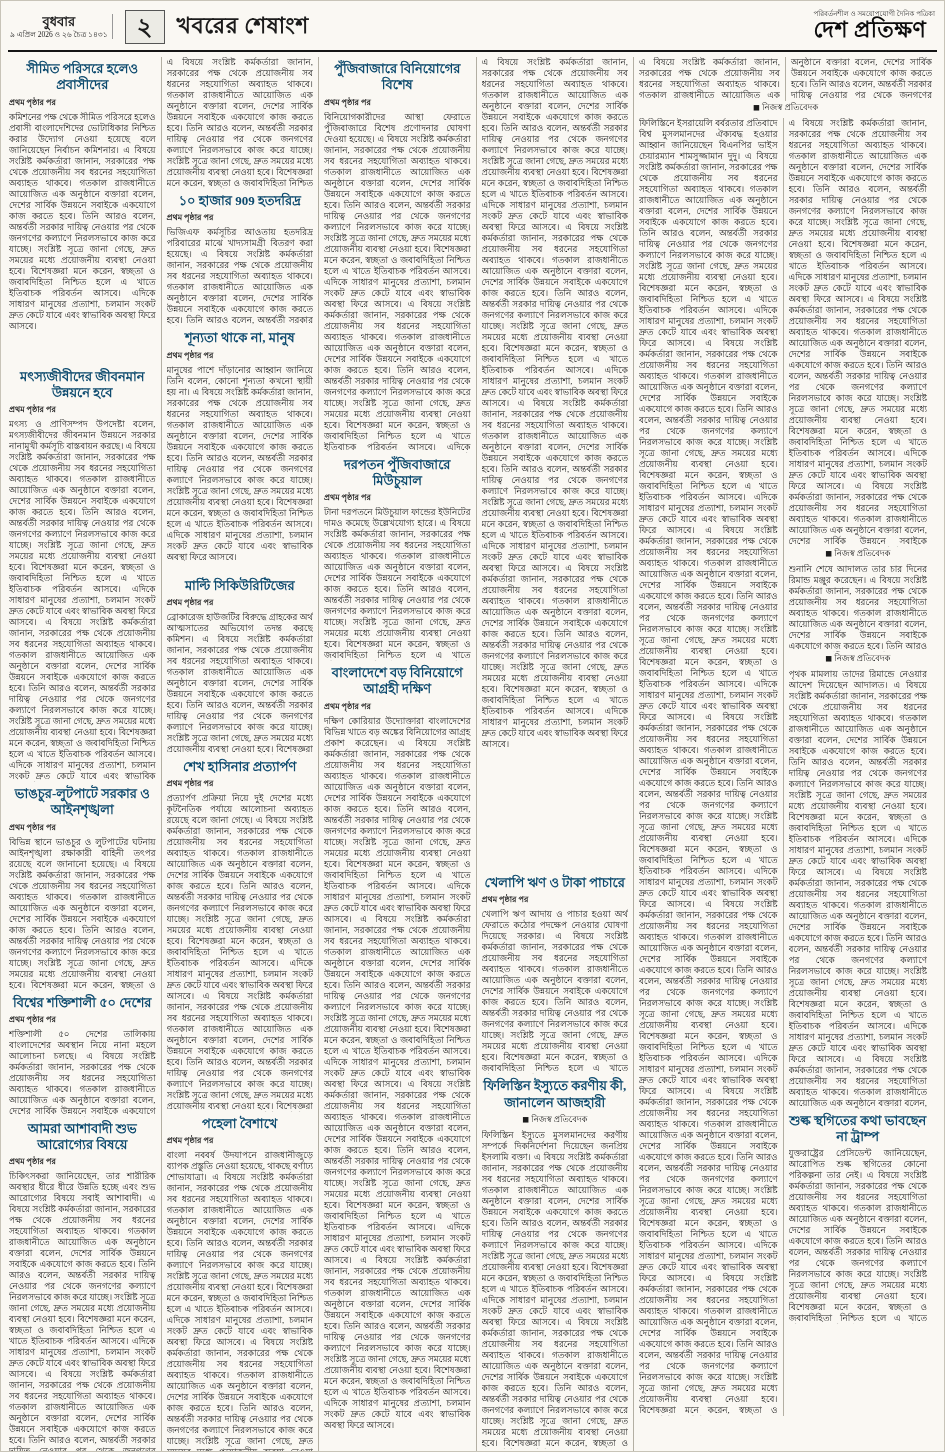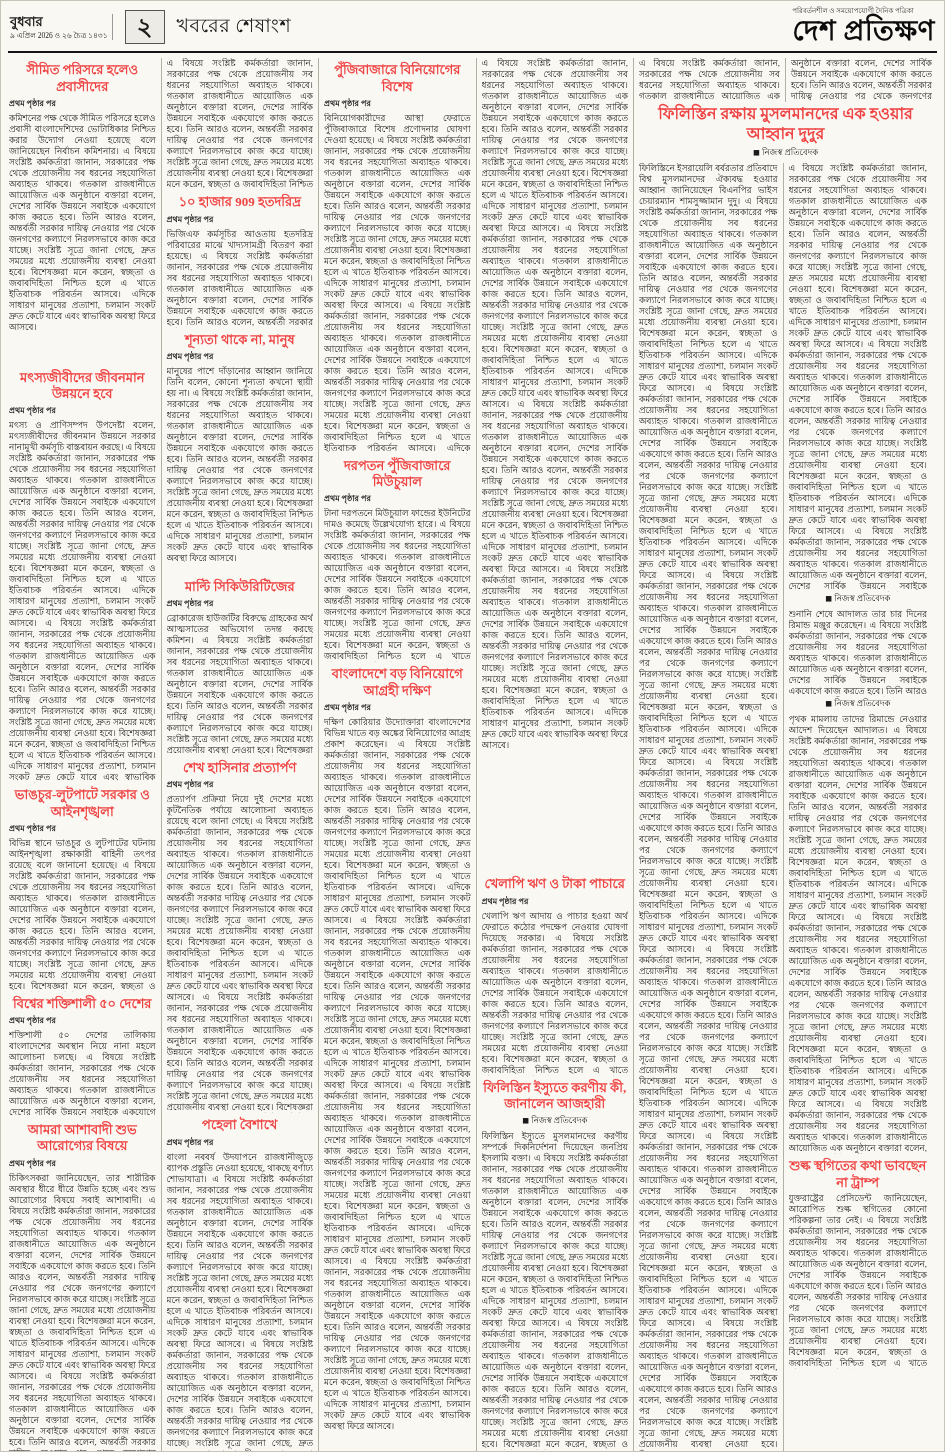--- a/index.html
+++ b/index.html
@@ -1,35 +1,35 @@
 <!DOCTYPE html>
 <html><head>
 <meta charset="utf-8">
 <style>
   *{box-sizing:border-box;margin:0;padding:0}
   html,body{background:#dedbd2}
   body{width:945px;height:1452px;font-family:"Liberation Serif","DejaVu Serif",serif;color:#1b1b1b}
   .page{width:945px;height:1452px;background:#faf8f3;padding:5px 7px 0;overflow:hidden;display:flex;flex-direction:column;border:1px solid #c8c4b8}
   
   .header{display:flex;align-items:center;gap:12px;border-bottom:2px solid #151515;padding:2px 2px 5px;flex:0 0 auto}
-  .dateblock{line-height:1.25;border-right:1px solid #999;padding-right:4px}
+  .dateblock{text-align:center;line-height:1.25;border-right:1px solid #999;padding-right:4px}
   .day{font-weight:bold;font-size:13px}
   .dateline{font-size:7.5px;white-space:nowrap}
   .pagebadge{width:40px;height:34px;border:1px solid #555;background:#ecebe5;display:flex;align-items:center;justify-content:center;font-size:24px;font-weight:bold;line-height:1}
-  .section-title{font-size:19px;font-weight:normal;letter-spacing:.5px}
+  .section-title{font-size:22px;font-weight:bold;letter-spacing:.5px}
   .masthead-wrap{margin-left:auto;text-align:left;line-height:1.1}
   .tagline{font-size:7px;color:#333}
-  .masthead{font-size:28px;font-weight:bold;letter-spacing:.5px;color:#0c0c0c}
+  .masthead{font-size:22px;font-weight:bold;letter-spacing:.5px;color:#0c0c0c}
   
   .cols{flex:1 1 auto;display:flex;margin-top:5px;overflow:hidden}
   .col{flex:1 1 0;padding:0 5px;overflow:hidden;min-width:0}
   .col:first-child{padding-left:1px}
   .col + .col{border-left:1px solid #b3afa3}
   .col.w2{flex:2 1 0}
-  .headline{font-weight:bold;text-align:center;font-size:13px;line-height:1.25;margin:4px 0 2px;color:#ef4444}
+  .headline{font-weight:bold;text-align:center;font-size:13px;line-height:1.25;margin:4px 0 2px;color:#0c4a6e}
   .headline.lg{font-size:16px;line-height:1.25;margin-top:2px}
   .kicker{font-size:8px;font-weight:bold;text-align:left;margin:0 0 3px}
   .byline{font-size:8.5px;font-weight:normal;text-align:center;margin:0 0 3px}
   .body{font-size:8.8px;line-height:11px;text-align:justify;overflow:hidden;word-break:break-word;color:#222}
   .body.two{column-count:2;column-gap:11px;column-rule:1px solid #b3afa3}
   .row{display:flex;overflow:hidden}
   .subcol{flex:1 1 0;padding:0 5px;overflow:hidden;min-width:0}
   .subcol:first-child{padding-left:0}
   .subcol + .subcol{border-left:1px solid #b3afa3}
 </style>
@@ -102,21 +102,20 @@
         <div class="body" style="height: 814px;">এ বিষয়ে সংশ্লিষ্ট কর্মকর্তারা জানান, সরকারের পক্ষ থেকে প্রয়োজনীয় সব ধরনের সহযোগিতা অব্যাহত থাকবে। গতকাল রাজধানীতে আয়োজিত এক অনুষ্ঠানে বক্তারা বলেন, দেশের সার্বিক উন্নয়নে সবাইকে একযোগে কাজ করতে হবে। তিনি আরও বলেন, অন্তর্বর্তী সরকার দায়িত্ব নেওয়ার পর থেকে জনগণের কল্যাণে নিরলসভাবে কাজ করে যাচ্ছে। সংশ্লিষ্ট সূত্রে জানা গেছে, দ্রুত সময়ের মধ্যে প্রয়োজনীয় ব্যবস্থা নেওয়া হবে। বিশেষজ্ঞরা মনে করেন, স্বচ্ছতা ও জবাবদিহিতা নিশ্চিত হলে এ খাতে ইতিবাচক পরিবর্তন আসবে। এদিকে সাধারণ মানুষের প্রত্যাশা, চলমান সংকট দ্রুত কেটে যাবে এবং স্বাভাবিক অবস্থা ফিরে আসবে। এ বিষয়ে সংশ্লিষ্ট কর্মকর্তারা জানান, সরকারের পক্ষ থেকে প্রয়োজনীয় সব ধরনের সহযোগিতা অব্যাহত থাকবে। গতকাল রাজধানীতে আয়োজিত এক অনুষ্ঠানে বক্তারা বলেন, দেশের সার্বিক উন্নয়নে সবাইকে একযোগে কাজ করতে হবে। তিনি আরও বলেন, অন্তর্বর্তী সরকার দায়িত্ব নেওয়ার পর থেকে জনগণের কল্যাণে নিরলসভাবে কাজ করে যাচ্ছে। সংশ্লিষ্ট সূত্রে জানা গেছে, দ্রুত সময়ের মধ্যে প্রয়োজনীয় ব্যবস্থা নেওয়া হবে। বিশেষজ্ঞরা মনে করেন, স্বচ্ছতা ও জবাবদিহিতা নিশ্চিত হলে এ খাতে ইতিবাচক পরিবর্তন আসবে। এদিকে সাধারণ মানুষের প্রত্যাশা, চলমান সংকট দ্রুত কেটে যাবে এবং স্বাভাবিক অবস্থা ফিরে আসবে। এ বিষয়ে সংশ্লিষ্ট কর্মকর্তারা জানান, সরকারের পক্ষ থেকে প্রয়োজনীয় সব ধরনের সহযোগিতা অব্যাহত থাকবে। গতকাল রাজধানীতে আয়োজিত এক অনুষ্ঠানে বক্তারা বলেন, দেশের সার্বিক উন্নয়নে সবাইকে একযোগে কাজ করতে হবে। তিনি আরও বলেন, অন্তর্বর্তী সরকার দায়িত্ব নেওয়ার পর থেকে জনগণের কল্যাণে নিরলসভাবে কাজ করে যাচ্ছে। সংশ্লিষ্ট সূত্রে জানা গেছে, দ্রুত সময়ের মধ্যে প্রয়োজনীয় ব্যবস্থা নেওয়া হবে। বিশেষজ্ঞরা মনে করেন, স্বচ্ছতা ও জবাবদিহিতা নিশ্চিত হলে এ খাতে ইতিবাচক পরিবর্তন আসবে। এদিকে সাধারণ মানুষের প্রত্যাশা, চলমান সংকট দ্রুত কেটে যাবে এবং স্বাভাবিক অবস্থা ফিরে আসবে। এ বিষয়ে সংশ্লিষ্ট কর্মকর্তারা জানান, সরকারের পক্ষ থেকে প্রয়োজনীয় সব ধরনের সহযোগিতা অব্যাহত থাকবে। গতকাল রাজধানীতে আয়োজিত এক অনুষ্ঠানে বক্তারা বলেন, দেশের সার্বিক উন্নয়নে সবাইকে একযোগে কাজ করতে হবে। তিনি আরও বলেন, অন্তর্বর্তী সরকার দায়িত্ব নেওয়ার পর থেকে জনগণের কল্যাণে নিরলসভাবে কাজ করে যাচ্ছে। সংশ্লিষ্ট সূত্রে জানা গেছে, দ্রুত সময়ের মধ্যে প্রয়োজনীয় ব্যবস্থা নেওয়া হবে। বিশেষজ্ঞরা মনে করেন, স্বচ্ছতা ও জবাবদিহিতা নিশ্চিত হলে এ খাতে ইতিবাচক পরিবর্তন আসবে। এদিকে সাধারণ মানুষের প্রত্যাশা, চলমান সংকট দ্রুত কেটে যাবে এবং স্বাভাবিক অবস্থা ফিরে আসবে। </div>
         <div class="headline">খেলাপি ঋণ ও টাকা পাচারে</div>
         <div class="kicker">প্রথম পৃষ্ঠার পর</div>
         <div class="body" style="height: 165px;">খেলাপি ঋণ আদায় ও পাচার হওয়া অর্থ ফেরাতে কঠোর পদক্ষেপ নেওয়ার ঘোষণা দিয়েছে সরকার। এ বিষয়ে সংশ্লিষ্ট কর্মকর্তারা জানান, সরকারের পক্ষ থেকে প্রয়োজনীয় সব ধরনের সহযোগিতা অব্যাহত থাকবে। গতকাল রাজধানীতে আয়োজিত এক অনুষ্ঠানে বক্তারা বলেন, দেশের সার্বিক উন্নয়নে সবাইকে একযোগে কাজ করতে হবে। তিনি আরও বলেন, অন্তর্বর্তী সরকার দায়িত্ব নেওয়ার পর থেকে জনগণের কল্যাণে নিরলসভাবে কাজ করে যাচ্ছে। সংশ্লিষ্ট সূত্রে জানা গেছে, দ্রুত সময়ের মধ্যে প্রয়োজনীয় ব্যবস্থা নেওয়া হবে। বিশেষজ্ঞরা মনে করেন, স্বচ্ছতা ও জবাবদিহিতা নিশ্চিত হলে এ খাতে ইতিবাচক পরিবর্তন আসবে। এদিকে সাধারণ মানুষের প্রত্যাশা, চলমান সংকট দ্রুত কেটে যাবে এবং স্বাভাবিক অবস্থা ফিরে আসবে। </div>
         <div class="headline">ফিলিস্তিন ইস্যুতে করণীয় কী, জানালেন আজহারী</div>
         <div class="byline">◼ নিজস্ব প্রতিবেদক</div>
         <div class="body" style="height: 319px;">ফিলিস্তিন ইস্যুতে মুসলমানদের করণীয় সম্পর্কে দিকনির্দেশনা দিয়েছেন জনপ্রিয় ইসলামি বক্তা। এ বিষয়ে সংশ্লিষ্ট কর্মকর্তারা জানান, সরকারের পক্ষ থেকে প্রয়োজনীয় সব ধরনের সহযোগিতা অব্যাহত থাকবে। গতকাল রাজধানীতে আয়োজিত এক অনুষ্ঠানে বক্তারা বলেন, দেশের সার্বিক উন্নয়নে সবাইকে একযোগে কাজ করতে হবে। তিনি আরও বলেন, অন্তর্বর্তী সরকার দায়িত্ব নেওয়ার পর থেকে জনগণের কল্যাণে নিরলসভাবে কাজ করে যাচ্ছে। সংশ্লিষ্ট সূত্রে জানা গেছে, দ্রুত সময়ের মধ্যে প্রয়োজনীয় ব্যবস্থা নেওয়া হবে। বিশেষজ্ঞরা মনে করেন, স্বচ্ছতা ও জবাবদিহিতা নিশ্চিত হলে এ খাতে ইতিবাচক পরিবর্তন আসবে। এদিকে সাধারণ মানুষের প্রত্যাশা, চলমান সংকট দ্রুত কেটে যাবে এবং স্বাভাবিক অবস্থা ফিরে আসবে। এ বিষয়ে সংশ্লিষ্ট কর্মকর্তারা জানান, সরকারের পক্ষ থেকে প্রয়োজনীয় সব ধরনের সহযোগিতা অব্যাহত থাকবে। গতকাল রাজধানীতে আয়োজিত এক অনুষ্ঠানে বক্তারা বলেন, দেশের সার্বিক উন্নয়নে সবাইকে একযোগে কাজ করতে হবে। তিনি আরও বলেন, অন্তর্বর্তী সরকার দায়িত্ব নেওয়ার পর থেকে জনগণের কল্যাণে নিরলসভাবে কাজ করে যাচ্ছে। সংশ্লিষ্ট সূত্রে জানা গেছে, দ্রুত সময়ের মধ্যে প্রয়োজনীয় ব্যবস্থা নেওয়া হবে। বিশেষজ্ঞরা মনে করেন, স্বচ্ছতা ও জবাবদিহিতা নিশ্চিত হলে এ খাতে ইতিবাচক পরিবর্তন আসবে। এদিকে সাধারণ মানুষের প্রত্যাশা, চলমান সংকট দ্রুত কেটে যাবে এবং স্বাভাবিক অবস্থা ফিরে আসবে। </div>
       </div>
       <div class="col w2">
         <div class="body two" style="height: 44px;">এ বিষয়ে সংশ্লিষ্ট কর্মকর্তারা জানান, সরকারের পক্ষ থেকে প্রয়োজনীয় সব ধরনের সহযোগিতা অব্যাহত থাকবে। গতকাল রাজধানীতে আয়োজিত এক অনুষ্ঠানে বক্তারা বলেন, দেশের সার্বিক উন্নয়নে সবাইকে একযোগে কাজ করতে হবে। তিনি আরও বলেন, অন্তর্বর্তী সরকার দায়িত্ব নেওয়ার পর থেকে জনগণের কল্যাণে নিরলসভাবে কাজ করে যাচ্ছে। সংশ্লিষ্ট সূত্রে জানা গেছে, দ্রুত সময়ের মধ্যে প্রয়োজনীয় ব্যবস্থা নেওয়া হবে। বিশেষজ্ঞরা মনে করেন, স্বচ্ছতা ও জবাবদিহিতা নিশ্চিত হলে এ খাতে ইতিবাচক পরিবর্তন আসবে। এদিকে সাধারণ মানুষের প্রত্যাশা, চলমান সংকট দ্রুত কেটে যাবে এবং স্বাভাবিক অবস্থা ফিরে আসবে। </div>
-        <div class="headline lg">ফিলিস্তিন রক্ষায় মুসলমানদের এক হওয়ার আহ্বান দুদুর</div>
         <div class="byline">◼ নিজস্ব প্রতিবেদক</div>
         <div class="row">
           <div class="subcol">
             <div class="body" style="height: 1298px;">ফিলিস্তিনে ইসরায়েলি বর্বরতার প্রতিবাদে বিশ্ব মুসলমানদের ঐক্যবদ্ধ হওয়ার আহ্বান জানিয়েছেন বিএনপির ভাইস চেয়ারম্যান শামসুজ্জামান দুদু। এ বিষয়ে সংশ্লিষ্ট কর্মকর্তারা জানান, সরকারের পক্ষ থেকে প্রয়োজনীয় সব ধরনের সহযোগিতা অব্যাহত থাকবে। গতকাল রাজধানীতে আয়োজিত এক অনুষ্ঠানে বক্তারা বলেন, দেশের সার্বিক উন্নয়নে সবাইকে একযোগে কাজ করতে হবে। তিনি আরও বলেন, অন্তর্বর্তী সরকার দায়িত্ব নেওয়ার পর থেকে জনগণের কল্যাণে নিরলসভাবে কাজ করে যাচ্ছে। সংশ্লিষ্ট সূত্রে জানা গেছে, দ্রুত সময়ের মধ্যে প্রয়োজনীয় ব্যবস্থা নেওয়া হবে। বিশেষজ্ঞরা মনে করেন, স্বচ্ছতা ও জবাবদিহিতা নিশ্চিত হলে এ খাতে ইতিবাচক পরিবর্তন আসবে। এদিকে সাধারণ মানুষের প্রত্যাশা, চলমান সংকট দ্রুত কেটে যাবে এবং স্বাভাবিক অবস্থা ফিরে আসবে। এ বিষয়ে সংশ্লিষ্ট কর্মকর্তারা জানান, সরকারের পক্ষ থেকে প্রয়োজনীয় সব ধরনের সহযোগিতা অব্যাহত থাকবে। গতকাল রাজধানীতে আয়োজিত এক অনুষ্ঠানে বক্তারা বলেন, দেশের সার্বিক উন্নয়নে সবাইকে একযোগে কাজ করতে হবে। তিনি আরও বলেন, অন্তর্বর্তী সরকার দায়িত্ব নেওয়ার পর থেকে জনগণের কল্যাণে নিরলসভাবে কাজ করে যাচ্ছে। সংশ্লিষ্ট সূত্রে জানা গেছে, দ্রুত সময়ের মধ্যে প্রয়োজনীয় ব্যবস্থা নেওয়া হবে। বিশেষজ্ঞরা মনে করেন, স্বচ্ছতা ও জবাবদিহিতা নিশ্চিত হলে এ খাতে ইতিবাচক পরিবর্তন আসবে। এদিকে সাধারণ মানুষের প্রত্যাশা, চলমান সংকট দ্রুত কেটে যাবে এবং স্বাভাবিক অবস্থা ফিরে আসবে। এ বিষয়ে সংশ্লিষ্ট কর্মকর্তারা জানান, সরকারের পক্ষ থেকে প্রয়োজনীয় সব ধরনের সহযোগিতা অব্যাহত থাকবে। গতকাল রাজধানীতে আয়োজিত এক অনুষ্ঠানে বক্তারা বলেন, দেশের সার্বিক উন্নয়নে সবাইকে একযোগে কাজ করতে হবে। তিনি আরও বলেন, অন্তর্বর্তী সরকার দায়িত্ব নেওয়ার পর থেকে জনগণের কল্যাণে নিরলসভাবে কাজ করে যাচ্ছে। সংশ্লিষ্ট সূত্রে জানা গেছে, দ্রুত সময়ের মধ্যে প্রয়োজনীয় ব্যবস্থা নেওয়া হবে। বিশেষজ্ঞরা মনে করেন, স্বচ্ছতা ও জবাবদিহিতা নিশ্চিত হলে এ খাতে ইতিবাচক পরিবর্তন আসবে। এদিকে সাধারণ মানুষের প্রত্যাশা, চলমান সংকট দ্রুত কেটে যাবে এবং স্বাভাবিক অবস্থা ফিরে আসবে। এ বিষয়ে সংশ্লিষ্ট কর্মকর্তারা জানান, সরকারের পক্ষ থেকে প্রয়োজনীয় সব ধরনের সহযোগিতা অব্যাহত থাকবে। গতকাল রাজধানীতে আয়োজিত এক অনুষ্ঠানে বক্তারা বলেন, দেশের সার্বিক উন্নয়নে সবাইকে একযোগে কাজ করতে হবে। তিনি আরও বলেন, অন্তর্বর্তী সরকার দায়িত্ব নেওয়ার পর থেকে জনগণের কল্যাণে নিরলসভাবে কাজ করে যাচ্ছে। সংশ্লিষ্ট সূত্রে জানা গেছে, দ্রুত সময়ের মধ্যে প্রয়োজনীয় ব্যবস্থা নেওয়া হবে। বিশেষজ্ঞরা মনে করেন, স্বচ্ছতা ও জবাবদিহিতা নিশ্চিত হলে এ খাতে ইতিবাচক পরিবর্তন আসবে। এদিকে সাধারণ মানুষের প্রত্যাশা, চলমান সংকট দ্রুত কেটে যাবে এবং স্বাভাবিক অবস্থা ফিরে আসবে। এ বিষয়ে সংশ্লিষ্ট কর্মকর্তারা জানান, সরকারের পক্ষ থেকে প্রয়োজনীয় সব ধরনের সহযোগিতা অব্যাহত থাকবে। গতকাল রাজধানীতে আয়োজিত এক অনুষ্ঠানে বক্তারা বলেন, দেশের সার্বিক উন্নয়নে সবাইকে একযোগে কাজ করতে হবে। তিনি আরও বলেন, অন্তর্বর্তী সরকার দায়িত্ব নেওয়ার পর থেকে জনগণের কল্যাণে নিরলসভাবে কাজ করে যাচ্ছে। সংশ্লিষ্ট সূত্রে জানা গেছে, দ্রুত সময়ের মধ্যে প্রয়োজনীয় ব্যবস্থা নেওয়া হবে। বিশেষজ্ঞরা মনে করেন, স্বচ্ছতা ও জবাবদিহিতা নিশ্চিত হলে এ খাতে ইতিবাচক পরিবর্তন আসবে। এদিকে সাধারণ মানুষের প্রত্যাশা, চলমান সংকট দ্রুত কেটে যাবে এবং স্বাভাবিক অবস্থা ফিরে আসবে। এ বিষয়ে সংশ্লিষ্ট কর্মকর্তারা জানান, সরকারের পক্ষ থেকে প্রয়োজনীয় সব ধরনের সহযোগিতা অব্যাহত থাকবে। গতকাল রাজধানীতে আয়োজিত এক অনুষ্ঠানে বক্তারা বলেন, দেশের সার্বিক উন্নয়নে সবাইকে একযোগে কাজ করতে হবে। তিনি আরও বলেন, অন্তর্বর্তী সরকার দায়িত্ব নেওয়ার পর থেকে জনগণের কল্যাণে নিরলসভাবে কাজ করে যাচ্ছে। সংশ্লিষ্ট সূত্রে জানা গেছে, দ্রুত সময়ের মধ্যে প্রয়োজনীয় ব্যবস্থা নেওয়া হবে। বিশেষজ্ঞরা মনে করেন, স্বচ্ছতা ও জবাবদিহিতা নিশ্চিত হলে এ খাতে ইতিবাচক পরিবর্তন আসবে। এদিকে সাধারণ মানুষের প্রত্যাশা, চলমান সংকট দ্রুত কেটে যাবে এবং স্বাভাবিক অবস্থা ফিরে আসবে। এ বিষয়ে সংশ্লিষ্ট কর্মকর্তারা জানান, সরকারের পক্ষ থেকে প্রয়োজনীয় সব ধরনের সহযোগিতা অব্যাহত থাকবে। গতকাল রাজধানীতে আয়োজিত এক অনুষ্ঠানে বক্তারা বলেন, দেশের সার্বিক উন্নয়নে সবাইকে একযোগে কাজ করতে হবে। তিনি আরও বলেন, অন্তর্বর্তী সরকার দায়িত্ব নেওয়ার পর থেকে জনগণের কল্যাণে নিরলসভাবে কাজ করে যাচ্ছে। সংশ্লিষ্ট সূত্রে জানা গেছে, দ্রুত সময়ের মধ্যে প্রয়োজনীয় ব্যবস্থা নেওয়া হবে। বিশেষজ্ঞরা মনে করেন, স্বচ্ছতা ও জবাবদিহিতা নিশ্চিত হলে এ খাতে ইতিবাচক পরিবর্তন আসবে। এদিকে সাধারণ মানুষের প্রত্যাশা, চলমান সংকট দ্রুত কেটে যাবে এবং স্বাভাবিক অবস্থা ফিরে আসবে। </div>
           </div>
           <div class="subcol">
             <div class="body" style="height: 429px;">এ বিষয়ে সংশ্লিষ্ট কর্মকর্তারা জানান, সরকারের পক্ষ থেকে প্রয়োজনীয় সব ধরনের সহযোগিতা অব্যাহত থাকবে। গতকাল রাজধানীতে আয়োজিত এক অনুষ্ঠানে বক্তারা বলেন, দেশের সার্বিক উন্নয়নে সবাইকে একযোগে কাজ করতে হবে। তিনি আরও বলেন, অন্তর্বর্তী সরকার দায়িত্ব নেওয়ার পর থেকে জনগণের কল্যাণে নিরলসভাবে কাজ করে যাচ্ছে। সংশ্লিষ্ট সূত্রে জানা গেছে, দ্রুত সময়ের মধ্যে প্রয়োজনীয় ব্যবস্থা নেওয়া হবে। বিশেষজ্ঞরা মনে করেন, স্বচ্ছতা ও জবাবদিহিতা নিশ্চিত হলে এ খাতে ইতিবাচক পরিবর্তন আসবে। এদিকে সাধারণ মানুষের প্রত্যাশা, চলমান সংকট দ্রুত কেটে যাবে এবং স্বাভাবিক অবস্থা ফিরে আসবে। এ বিষয়ে সংশ্লিষ্ট কর্মকর্তারা জানান, সরকারের পক্ষ থেকে প্রয়োজনীয় সব ধরনের সহযোগিতা অব্যাহত থাকবে। গতকাল রাজধানীতে আয়োজিত এক অনুষ্ঠানে বক্তারা বলেন, দেশের সার্বিক উন্নয়নে সবাইকে একযোগে কাজ করতে হবে। তিনি আরও বলেন, অন্তর্বর্তী সরকার দায়িত্ব নেওয়ার পর থেকে জনগণের কল্যাণে নিরলসভাবে কাজ করে যাচ্ছে। সংশ্লিষ্ট সূত্রে জানা গেছে, দ্রুত সময়ের মধ্যে প্রয়োজনীয় ব্যবস্থা নেওয়া হবে। বিশেষজ্ঞরা মনে করেন, স্বচ্ছতা ও জবাবদিহিতা নিশ্চিত হলে এ খাতে ইতিবাচক পরিবর্তন আসবে। এদিকে সাধারণ মানুষের প্রত্যাশা, চলমান সংকট দ্রুত কেটে যাবে এবং স্বাভাবিক অবস্থা ফিরে আসবে। এ বিষয়ে সংশ্লিষ্ট কর্মকর্তারা জানান, সরকারের পক্ষ থেকে প্রয়োজনীয় সব ধরনের সহযোগিতা অব্যাহত থাকবে। গতকাল রাজধানীতে আয়োজিত এক অনুষ্ঠানে বক্তারা বলেন, দেশের সার্বিক উন্নয়নে সবাইকে একযোগে কাজ করতে হবে। তিনি আরও বলেন, অন্তর্বর্তী সরকার দায়িত্ব নেওয়ার পর থেকে জনগণের কল্যাণে নিরলসভাবে কাজ করে যাচ্ছে। সংশ্লিষ্ট সূত্রে জানা গেছে, দ্রুত সময়ের মধ্যে প্রয়োজনীয় ব্যবস্থা নেওয়া হবে। বিশেষজ্ঞরা মনে করেন, স্বচ্ছতা ও জবাবদিহিতা নিশ্চিত হলে এ খাতে ইতিবাচক পরিবর্তন আসবে। এদিকে সাধারণ মানুষের প্রত্যাশা, চলমান সংকট দ্রুত কেটে যাবে এবং স্বাভাবিক অবস্থা ফিরে আসবে। </div>
             <div class="byline">◼ নিজস্ব প্রতিবেদক</div>
             <div class="body" style="height: 88px;">শুনানি শেষে আদালত তার চার দিনের রিমান্ড মঞ্জুর করেছেন। এ বিষয়ে সংশ্লিষ্ট কর্মকর্তারা জানান, সরকারের পক্ষ থেকে প্রয়োজনীয় সব ধরনের সহযোগিতা অব্যাহত থাকবে। গতকাল রাজধানীতে আয়োজিত এক অনুষ্ঠানে বক্তারা বলেন, দেশের সার্বিক উন্নয়নে সবাইকে একযোগে কাজ করতে হবে। তিনি আরও বলেন, অন্তর্বর্তী সরকার দায়িত্ব নেওয়ার পর থেকে জনগণের কল্যাণে নিরলসভাবে কাজ করে যাচ্ছে। সংশ্লিষ্ট সূত্রে জানা গেছে, দ্রুত সময়ের মধ্যে প্রয়োজনীয় ব্যবস্থা নেওয়া হবে। বিশেষজ্ঞরা মনে করেন, স্বচ্ছতা ও জবাবদিহিতা নিশ্চিত হলে এ খাতে ইতিবাচক পরিবর্তন আসবে। এদিকে সাধারণ মানুষের প্রত্যাশা, চলমান সংকট দ্রুত কেটে যাবে এবং স্বাভাবিক অবস্থা ফিরে আসবে। </div>
             <div class="byline">◼ নিজস্ব প্রতিবেদক</div>

